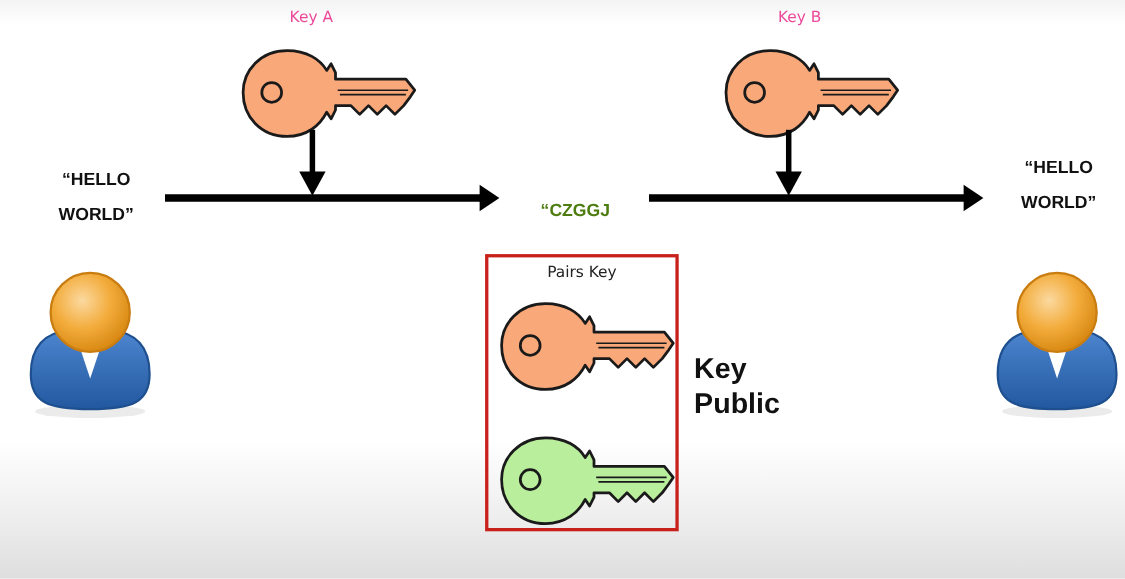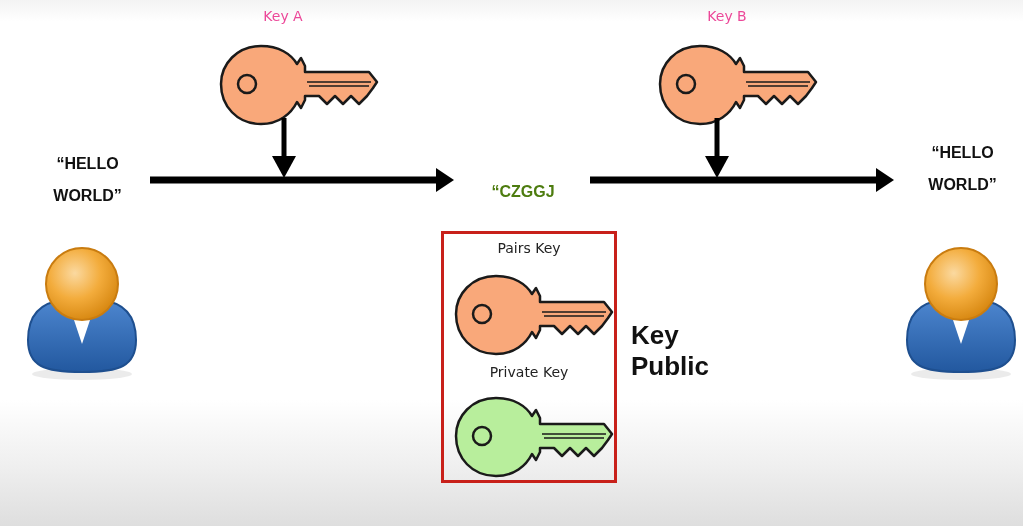--- a/index.html
+++ b/index.html
@@ -107,21 +107,20 @@
   <path d="M 48 58 L 62 100 L 76 58 Z" fill="#ffffff"></path>
   <path d="M 44 56 L 50 72 L 56 64 Z M 80 56 L 74 72 L 68 64 Z" fill="#6f9ad6"></path>
   <circle cx="62" cy="40" r="36" fill="url(#headGrad)" stroke="#c97c10" stroke-width="2"></circle>
 </svg>
 
 <div class="pair-box">
   <div class="pair-label" style="top:6px;">Pairs Key</div>
   <svg style="left:10px; top:40px;" width="160" height="82" viewBox="0 0 160 82">
     <use href="#keyShape" fill="#f9a87a"></use>
   </svg>
-  <div class="pair-label" style="top:130px;">Private Key</div>
   <svg style="left:10px; top:162px;" width="160" height="82" viewBox="0 0 160 82">
     <use href="#keyShape" fill="#b8ee9c"></use>
   </svg>
 </div>
 
 <div class="abs pairs-title" style="left:631px; top:320px;">
   <div>Key</div>
   <div>Public</div>
 </div>
 

